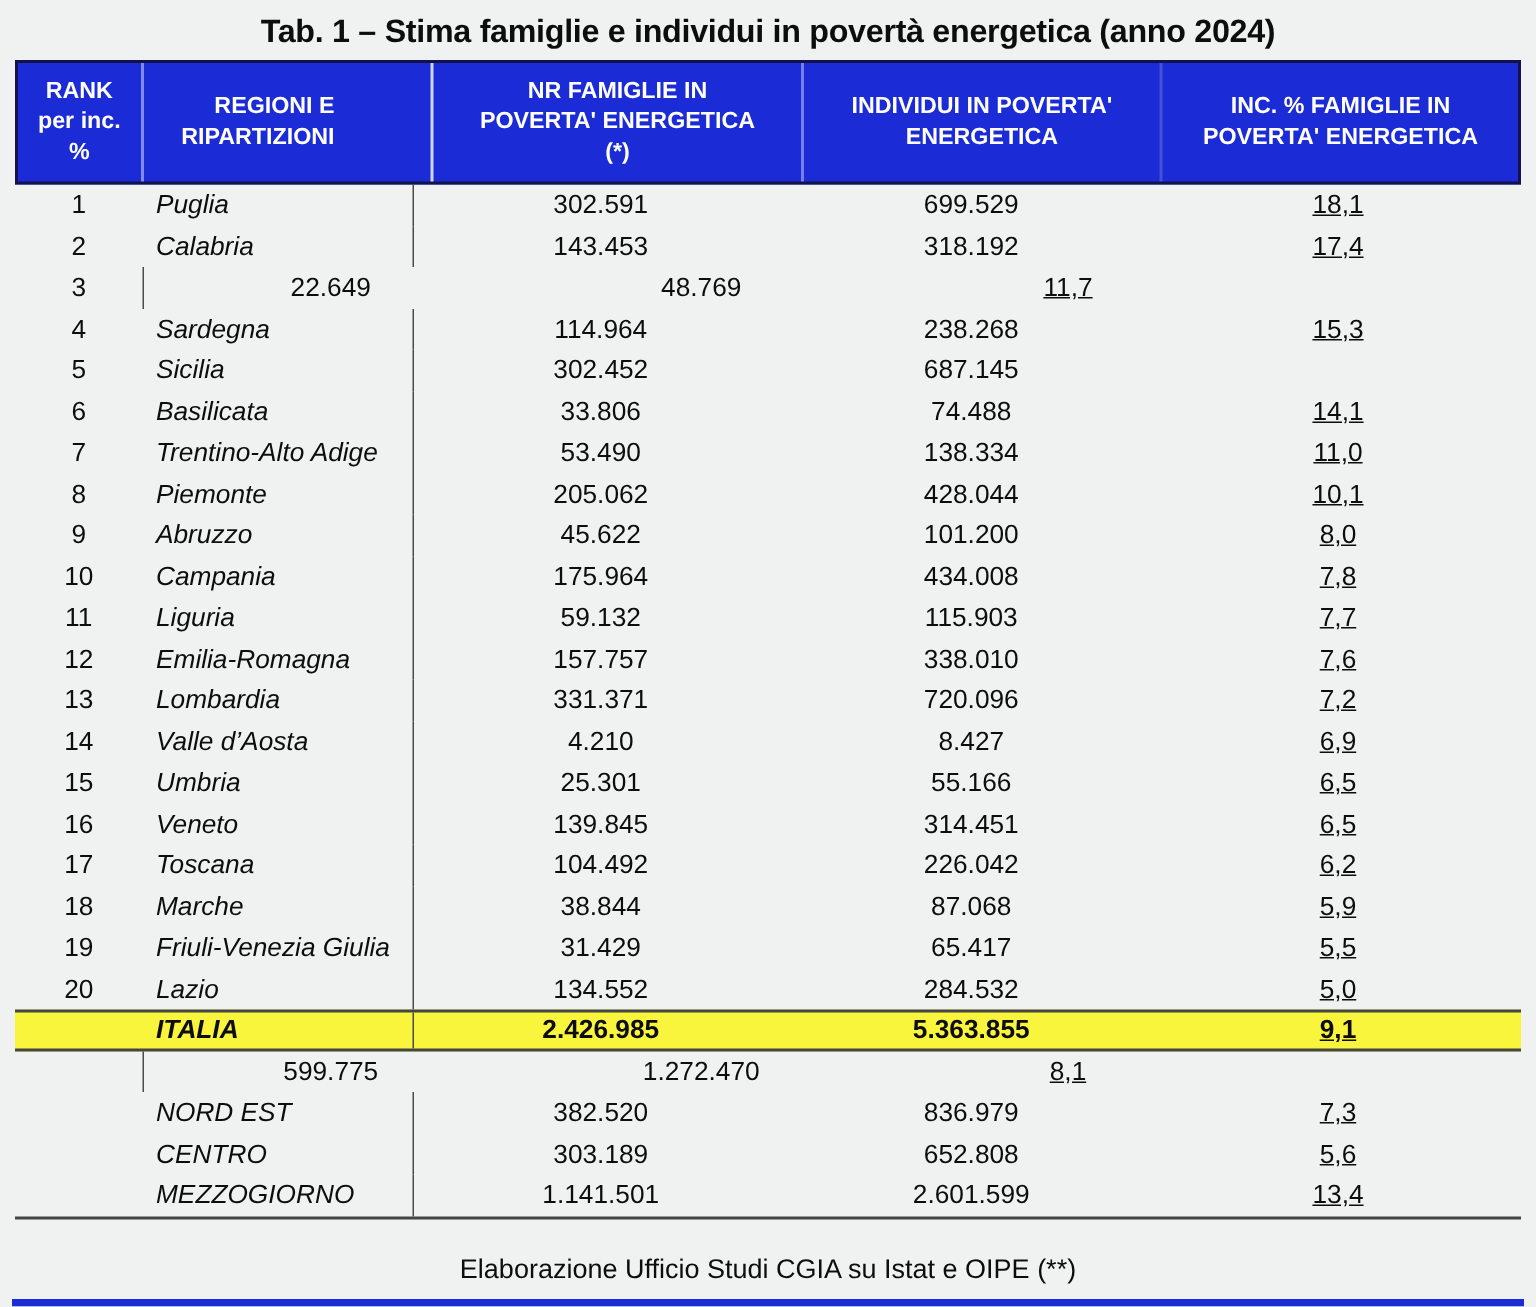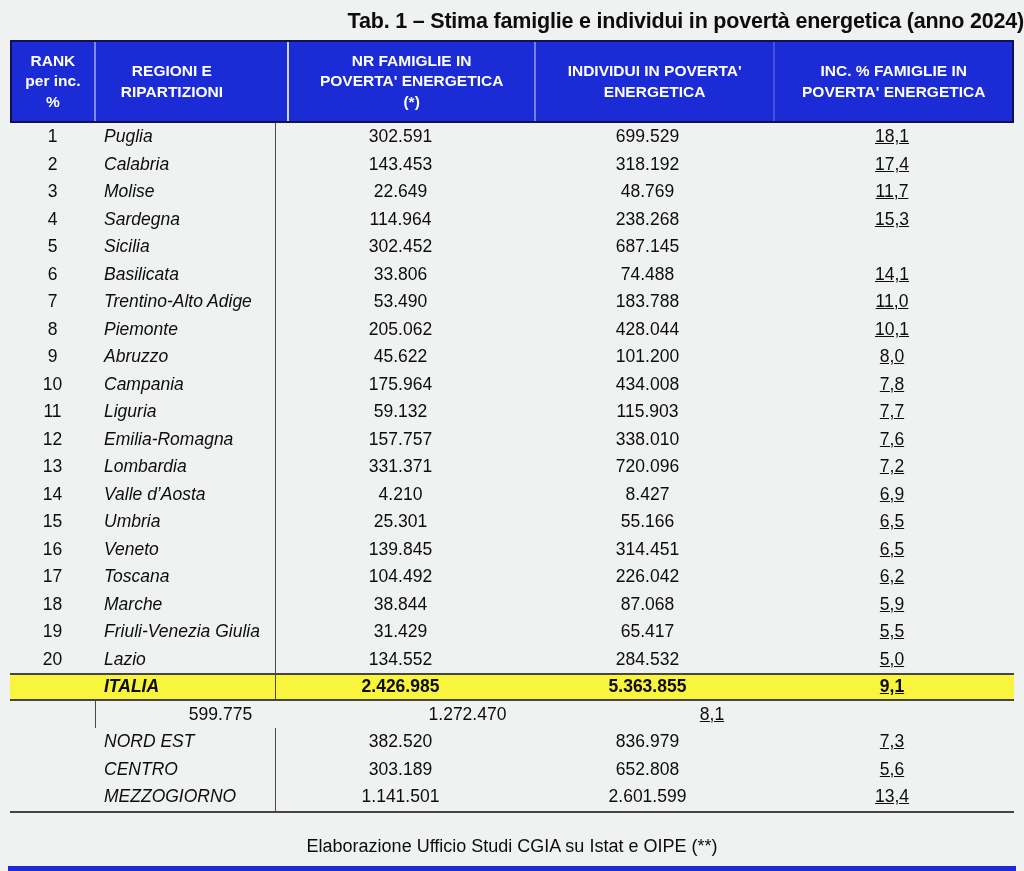--- a/index.html
+++ b/index.html
@@ -16,21 +16,21 @@
     background:var(--bg);
     font-family:"Liberation Sans","DejaVu Sans",sans-serif;
     color:var(--ink);
     position:relative;
     overflow:hidden;
   }
   .title{
     width:1024px;
     padding-top:9px;
     height:40px;
-    text-align:right;
+    text-align:center;
     font-size:21.5px;
     font-weight:bold;
     letter-spacing:-0.2px;
   }
   .tbl{
     position:absolute;
     left:10px; top:40px;
     width:1004px;
   }
   
@@ -47,21 +47,21 @@
     align-items:center;
     color:#ffffff;
     font-weight:bold;
     font-size:15.5px;
     line-height:1.3;
     text-align:center;
     white-space:pre-line;
     height:100%;
   }
   .hc.rank{width:85px;border-right:2px solid rgba(255,255,255,.45);}
-  .hc.region{width:180px;align-items:flex-start;text-align:center;padding-left:9px;border-right:2px solid rgba(255,255,255,.8);margin-left:16px;}
+  .hc.region{width:180px;align-items:flex-start;text-align:right;padding-left:9px;border-right:2px solid rgba(255,255,255,.8);margin-left:16px;}
   .hc.fam{width:250px;border-right:2px solid rgba(255,255,255,.4);}
   .hc.ind{width:243px;border-right:2px solid rgba(255,255,255,.18);}
   .hc.pct{width:240px;}
   
   .row{
     display:flex;
     height:27.5px;
     font-size:17.5px;
   }
   .c{
@@ -126,21 +126,20 @@
       </div>
       <div class="row">
         <div class="c rank">2</div>
         <div class="c region">Calabria</div>
         <div class="c fam">143.453</div>
         <div class="c ind">318.192</div>
         <div class="c pct">17,4</div>
       </div>
       <div class="row">
         <div class="c rank">3</div>
-        <div class="c region">Molise</div>
         <div class="c fam">22.649</div>
         <div class="c ind">48.769</div>
         <div class="c pct">11,7</div>
       </div>
       <div class="row">
         <div class="c rank">4</div>
         <div class="c region">Sardegna</div>
         <div class="c fam">114.964</div>
         <div class="c ind">238.268</div>
         <div class="c pct">15,3</div>
@@ -155,21 +154,21 @@
         <div class="c rank">6</div>
         <div class="c region">Basilicata</div>
         <div class="c fam">33.806</div>
         <div class="c ind">74.488</div>
         <div class="c pct">14,1</div>
       </div>
       <div class="row">
         <div class="c rank">7</div>
         <div class="c region">Trentino-Alto Adige</div>
         <div class="c fam">53.490</div>
-        <div class="c ind">183.788</div>
+        <div class="c ind">138.334</div>
         <div class="c pct">11,0</div>
       </div>
       <div class="row">
         <div class="c rank">8</div>
         <div class="c region">Piemonte</div>
         <div class="c fam">205.062</div>
         <div class="c ind">428.044</div>
         <div class="c pct">10,1</div>
       </div>
       <div class="row">

